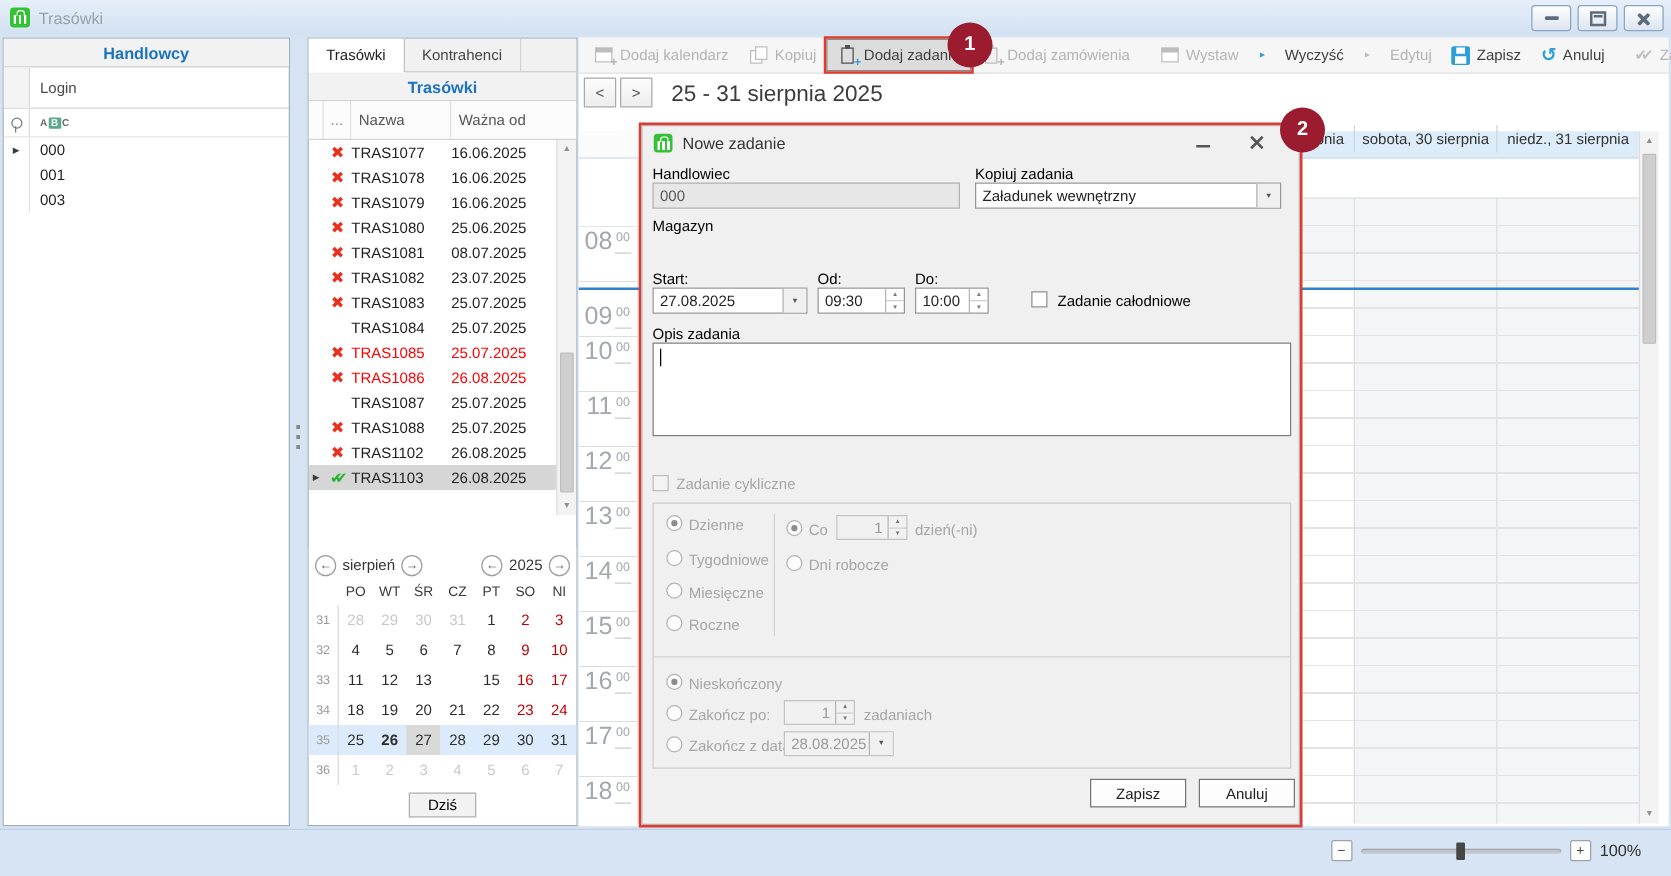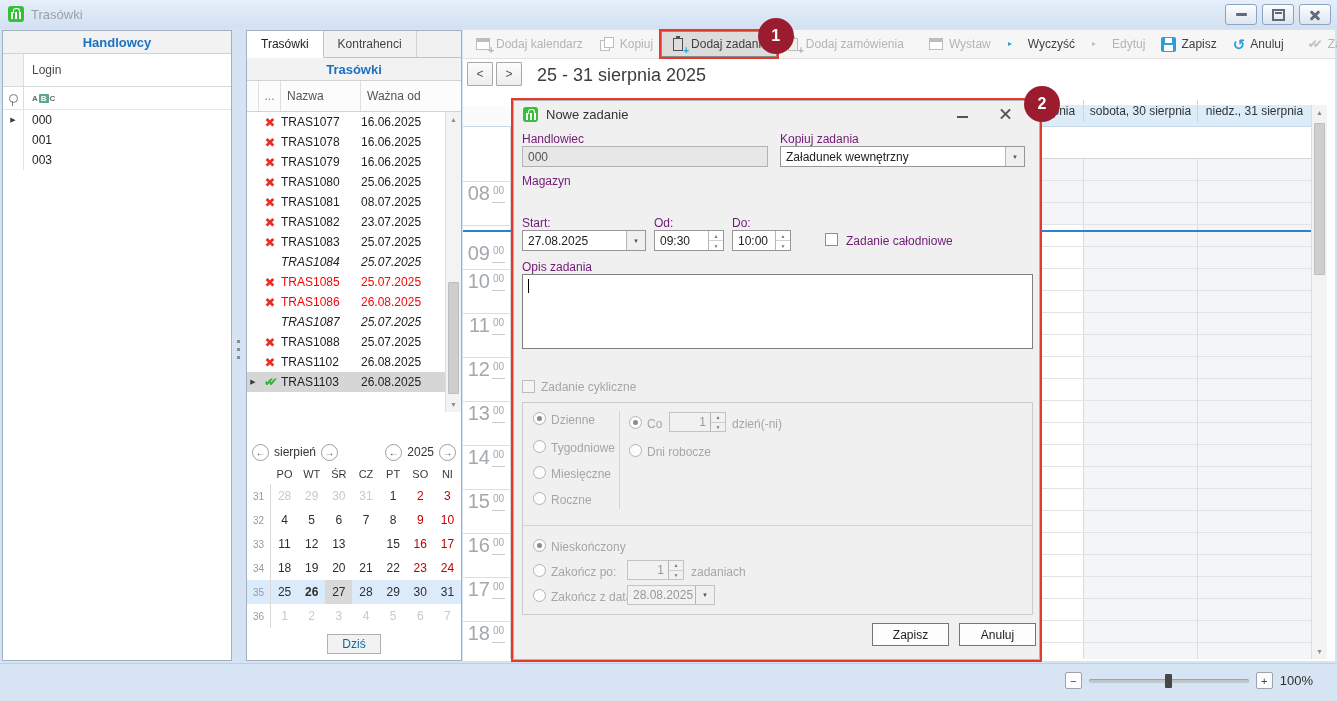--- a/index.html
+++ b/index.html
@@ -49,21 +49,21 @@
   .trow{height:20px;display:flex;align-items:center}
   .tind{width:12px;flex:0 0 12px;display:flex;align-items:center;justify-content:center}
   .tic{width:22px;flex:0 0 22px;text-align:center}
   .tic[data-ic="x"]{color:#e8301f;font-weight:bold;font-size:13px}
   .tic[data-ic="x"]::before{content:"✖"}
   .tic[data-ic="check"]{color:#27b32b;font-weight:bold;font-size:12px;letter-spacing:-6px;text-indent:-4px}
   .tic[data-ic="check"]::before{content:"✔✔"}
   .tname{width:80px;flex:0 0 80px;color:#222}
   .tdate{flex:1;color:#222}
   .trow[data-variant="red"] .tname,.trow[data-variant="red"] .tdate{color:#fd0000}
-  .trow[data-variant="italic"]{font-style:italic}
+  .trow[data-variant="italic"]{}
   .trow[data-variant="selected"]{background:#d6d6d6}
   .trow[data-variant="selected"] .tind::before{content:"▶";font-size:7px;color:#3c3c3c}
   
   .sb{position:absolute;background:#f3f3f3;border-left:1px solid #ddd;box-sizing:border-box}
   .sb-btn{position:absolute;left:0;right:0;height:15px;display:flex;align-items:center;justify-content:center;
           color:#8f8f8f;font-size:7px}
   .sb-thumb{position:absolute;left:2px;right:2px;background:#cecece;border:1px solid #bdbdbd;border-radius:1px}
   
   .cal{position:absolute;left:0;right:0;bottom:0;top:407px;background:#fff}
   .cal-nav{height:24px;display:flex;align-items:center;padding:0 5px;gap:5px;margin-top:2px}
@@ -75,21 +75,21 @@
   .cal-week{display:flex;height:24px;align-items:stretch}
   .cal-week[data-row="current"]{background:#dcebfb}
   .wnum{width:24px;flex:0 0 24px;color:#9a9a9a;font-size:10px;border-right:1px solid #d9d9d9;
         display:flex;align-items:center;justify-content:center;box-sizing:border-box}
   .cday{flex:1;display:flex;align-items:center;justify-content:center;color:#2e2e2e}
   .cday[data-v="out"]{color:#c9c9c9}
   .cday[data-v="wknd"]{color:#c00000}
   .cday[data-v="today"]{font-weight:bold}
   .cday[data-v="selected"]{background:#d9d9d9}
   .dzis{height:18px;width:52px;margin:6px auto 18px;background:#f2f2f2;border:1px solid #b0b0b0;
-        display:flex;align-items:center;justify-content:center;color:#0369a1}
+        display:flex;align-items:center;justify-content:center;color:#000000}
   
   .toolbar{position:absolute;left:463px;top:30px;right:2px;height:29px;background:#f6f6f6;
            border-bottom:1px solid #e2e2e2;display:flex;align-items:center;padding-left:4px;box-sizing:border-box}
   .titem{display:flex;align-items:center;gap:5px;padding:0 8px;height:26px;color:#3f3f3f;white-space:nowrap;position:relative}
   .titem.disabled{color:#b4b4b4}
   .titem.active{background:#dcdcdc;border:1px solid #8a8a8a;box-shadow:0 0 0 2px #e23b2e;box-sizing:border-box}
   .tsep{width:1px;height:20px;background:#d2d2d2;margin:0 4px}
   .ic{position:relative;width:16px;height:16px;flex:0 0 16px}
   .ic-cal::before{content:"";position:absolute;left:1px;top:2px;right:1px;bottom:2px;border:1px solid #bdbdbd;background:#fff}
   .ic-cal::after{content:"";position:absolute;left:1px;top:2px;right:1px;height:4px;background:#bdbdbd}
@@ -130,21 +130,21 @@
     background:repeating-linear-gradient(to bottom,#dedede 0 1px,transparent 1px 44px)}
   .hlabel{position:absolute;right:5px;display:flex;gap:2px;color:#a3a8ae}
   .hnum{font-size:20px;line-height:20px}
   .hmin{font-size:10px;line-height:10px;margin-top:3px;border-bottom:1px solid #c9c9c9;padding:0 1px 1px 1px}
   .timeline{position:absolute;left:0;width:848px;top:130px;height:2px;background:#2f80cf;z-index:6}
   
   .dialog{position:absolute;left:513px;top:100px;width:527px;height:560px;background:#f0f0f0;
           border:1px solid #b3b3b3;box-shadow:0 0 0 2px #e23b2e;box-sizing:border-box;z-index:50}
   .dlg-title{position:absolute;left:0;top:0;right:0;height:26px;display:flex;align-items:center;padding-left:9px;gap:8px}
   .dlg-title .t{color:#333;font-size:13px}
-  .dlbl{position:absolute;color:#701a75}
+  .dlbl{position:absolute;color:#000000}
   .dlbl.dis{color:#a6a6a6}
   .inp{position:absolute;height:21px;background:#fff;border:1px solid #979797;box-sizing:border-box;
        display:flex;align-items:center;padding-left:5px;color:#222}
   .inp.dis{background:#e7e7e7;border-color:#b2b2b2;color:#555}
   .combo{position:absolute;height:21px;background:#fff;border:1px solid #979797;box-sizing:border-box;
          display:flex;align-items:center;color:#222}
   .combo .v{flex:1;padding-left:5px;overflow:hidden;white-space:nowrap}
   .combo .ar{width:18px;align-self:stretch;border-left:1px solid #b5b5b5;background:#f0f0f0;display:flex;
              align-items:center;justify-content:center;font-size:6px;color:#555}
   .combo.dis{background:#f1f1f1;border-color:#c3c3c3}

